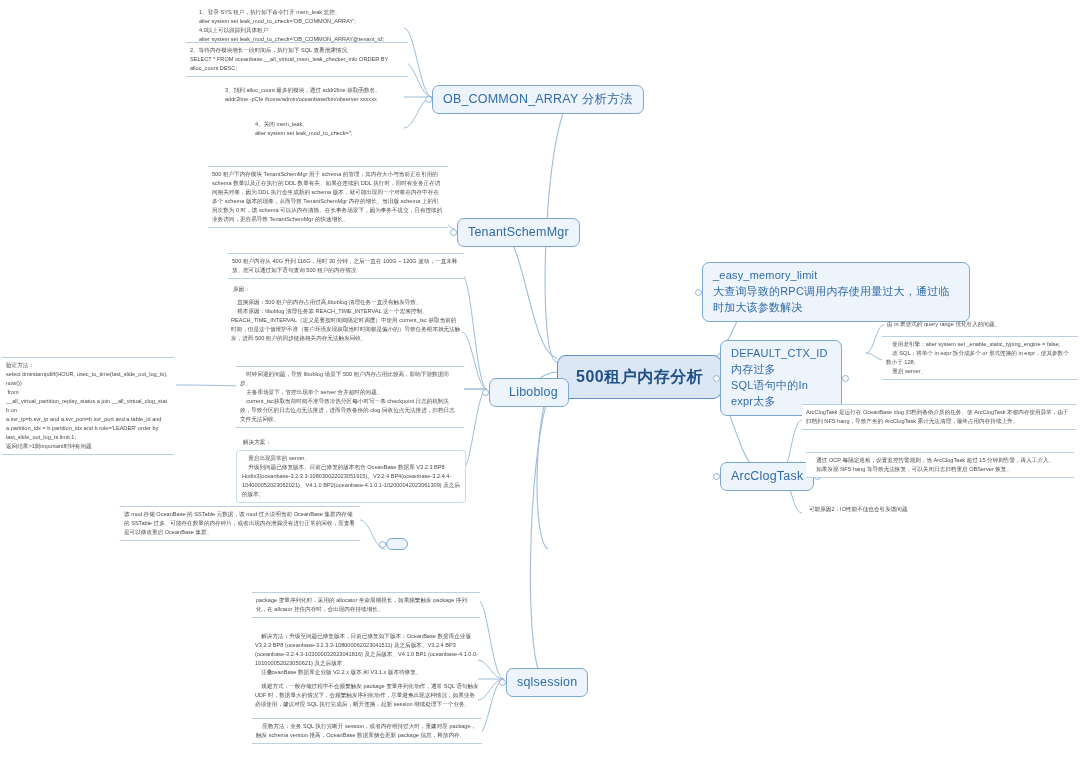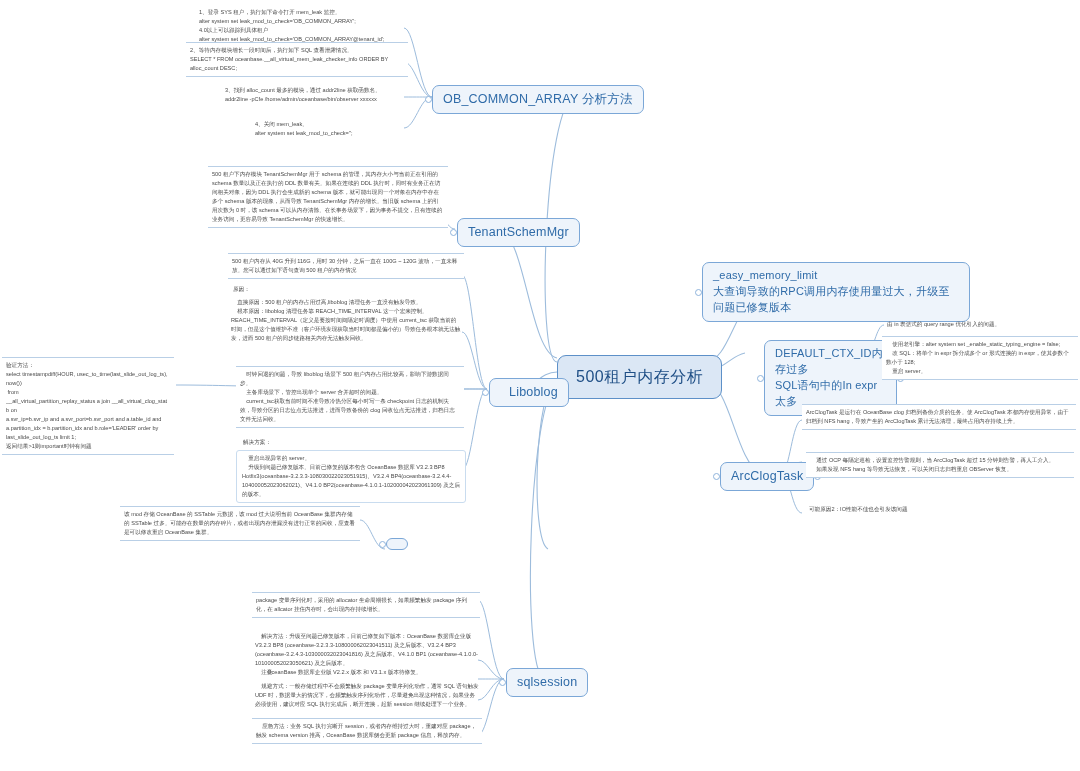--- a/index.html
+++ b/index.html
@@ -27,21 +27,21 @@
     padding:5px 10px;
     white-space:nowrap;
     letter-spacing:.2px;
   }
   .node.root{
     background:#dbe7f5;
     border:1.8px solid #5d90c8;
     border-radius:9px;
     color:#1f4f86;
     font-size:16px;
-    font-weight:normal;
+    font-weight:bold;
     padding:10px 18px;
     letter-spacing:.5px;
   }
   .node.multi{white-space:normal;font-size:11px;line-height:1.45;}
   .node .ln2{display:block;}
 
   
   .knob{
     position:absolute;
     width:5px;height:5px;border-radius:50%;
@@ -141,24 +141,24 @@
   </div>
 
   <div class="node" style="left:489px;top:378px;padding-left:19px;">
     <span class="knob l"></span>
     <span>Liboblog</span>
   </div>
 
   <div class="node multi" style="left:702px;top:262px;width:268px;">
     <span class="knob l"></span>
     <span class="ln2">_easy_memory_limit</span>
-    <span class="ln2">大查询导致的RPC调用内存使用量过大，升级至问题已修复版本</span>
-  </div>
-
-  <div class="node multi" style="left:764px;top:340px;width:133px;">
+    <span class="ln2">大查询导致的RPC调用内存使用量过大，通过临时加大该参数解决</span>
+  </div>
+
+  <div class="node multi" style="left:720px;top:340px;width:122px;">
     <span class="knob l"></span>
     <span class="knob r"></span>
     <span class="ln2">DEFAULT_CTX_ID内存过多</span>
     <span class="ln2">SQL语句中的In expr太多</span>
   </div>
 
   <div class="node" style="left:712px;top:462px;margin-left:8px;">
     <span class="knob l"></span>
     <span class="knob r"></span>
     <span>ArcClogTask</span>

